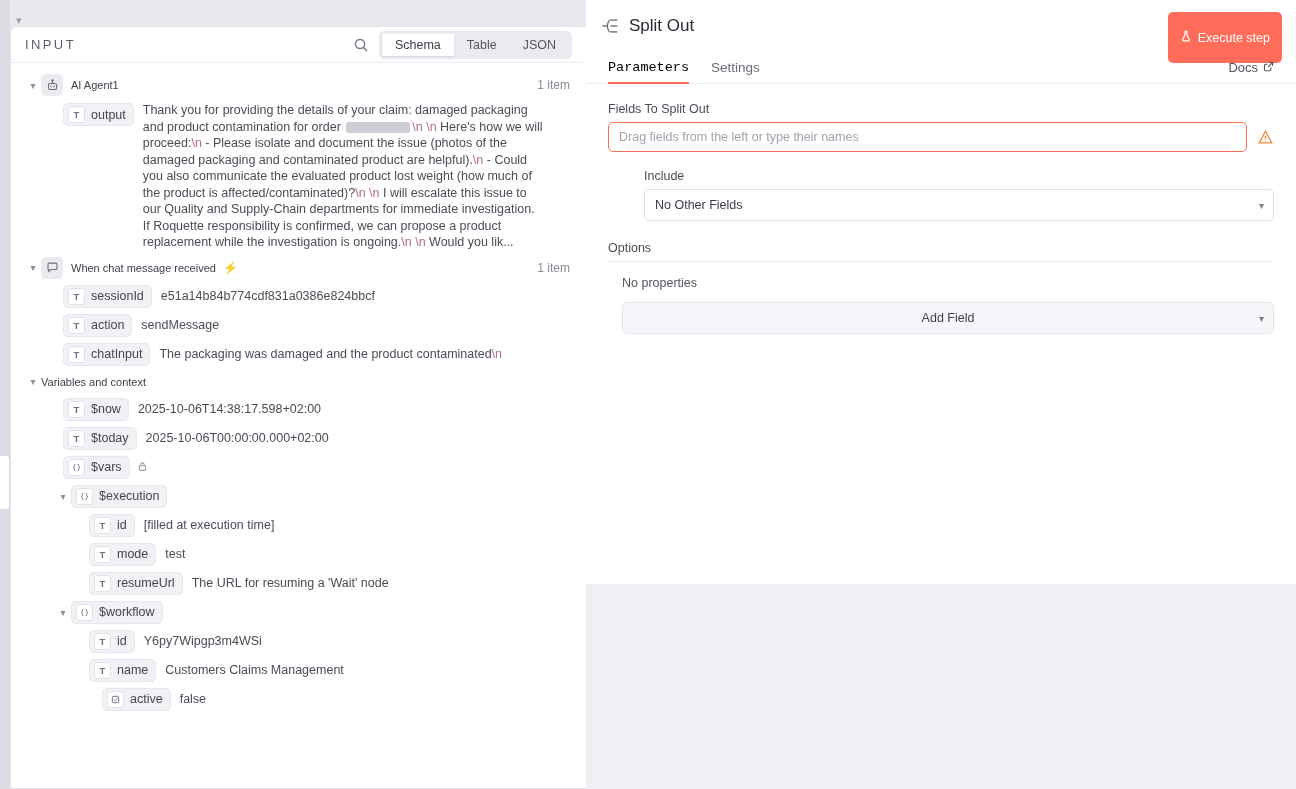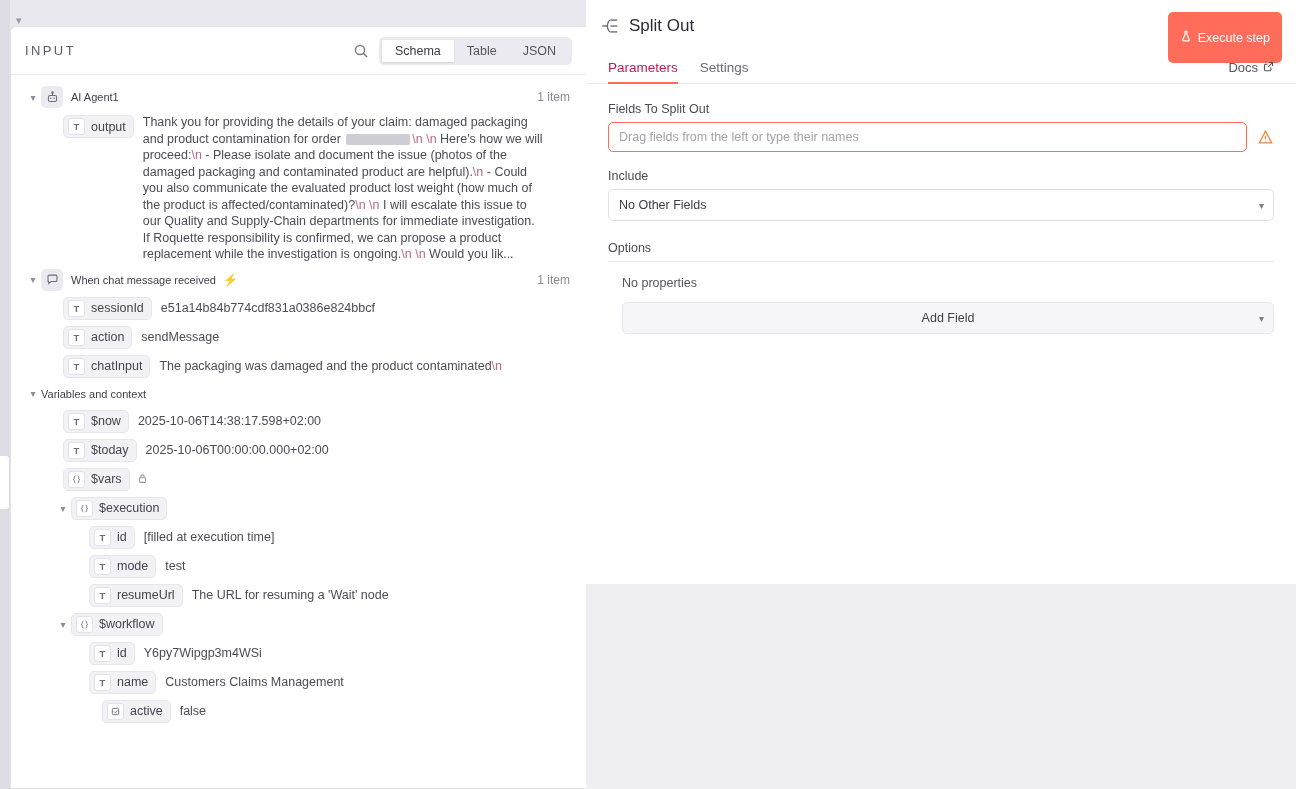--- a/index.html
+++ b/index.html
@@ -35,21 +35,21 @@
   .input-panel {
     position: absolute; left: 10px; top: 26px;
     width: 576px; height: 763px;
     background: #ffffff;
     border: 1px solid #e3e2e9;
     border-right: none;
     border-radius: 6px 0 0 0;
     overflow: hidden;
   }
   .input-header {
-    position: relative; height: 48px;
+    position: relative; height: 36px;
     display: flex; align-items: center;
     padding: 0 14px;
     border-bottom: 1px solid #edecf1;
   }
   .input-title {
     font-size: 13px; letter-spacing: 2.4px; color: #5c5b68;
     font-weight: 400;
   }
   .input-header-right {
     margin-left: auto; display: flex; align-items: center; gap: 10px;
@@ -146,21 +146,21 @@
   .tabs {
     position: relative; height: 32px;
     display: flex; align-items: flex-end; gap: 22px;
     padding: 0 22px;
     border-bottom: 1px solid #ebeaf0;
   }
   .tab {
     font-size: 13.5px; color: #6c6b78; padding-bottom: 8px; cursor: pointer;
     position: relative;
   }
-  .tab.active { color: #be185d; }
+  .tab.active { color: #000000; font-family: Liberation Mono, monospace; }
   .tab.active:after {
     content: ""; position: absolute; left: 0; right: 0; bottom: -1px;
     height: 2px; background: #ff6d5a;
   }
   .docs-link {
     margin-left: auto; font-size: 13px; color: #555461;
     display: inline-flex; align-items: center; gap: 5px;
     padding-bottom: 8px; cursor: pointer;
   }
 
@@ -170,21 +170,21 @@
   .text-input {
     flex: 1; height: 30px;
     border: 1px solid #ff6d5a; border-radius: 5px;
     padding: 0 10px; font-size: 12.5px; color: #3b3a46;
     background: #ffffff; outline: none;
     font-family: "Liberation Sans", sans-serif;
   }
   .text-input::placeholder { color: #a3a2ae; }
   .warn-icon { color: #f0883c; display: flex; align-items: center; cursor: pointer; }
 
-  .block { margin-top: 17px; }
+  .block { margin-top: 17px; margin-left: 36px; }
   .select {
     position: relative; height: 32px;
     border: 1px solid #e0dfe7; border-radius: 5px;
     background: #ffffff; display: flex; align-items: center;
     padding: 0 10px; font-size: 12.5px; color: #3b3a46; cursor: pointer;
   }
   .select .chev { position: absolute; right: 9px; color: #7e7d8a; font-size: 10px; }
   .options-title { font-size: 12.5px; color: #4b4a56; margin-top: 20px; }
   .options-divider { height: 1px; background: #ebeaf0; margin-top: 6px; }
   .options-body { padding-left: 14px; }

